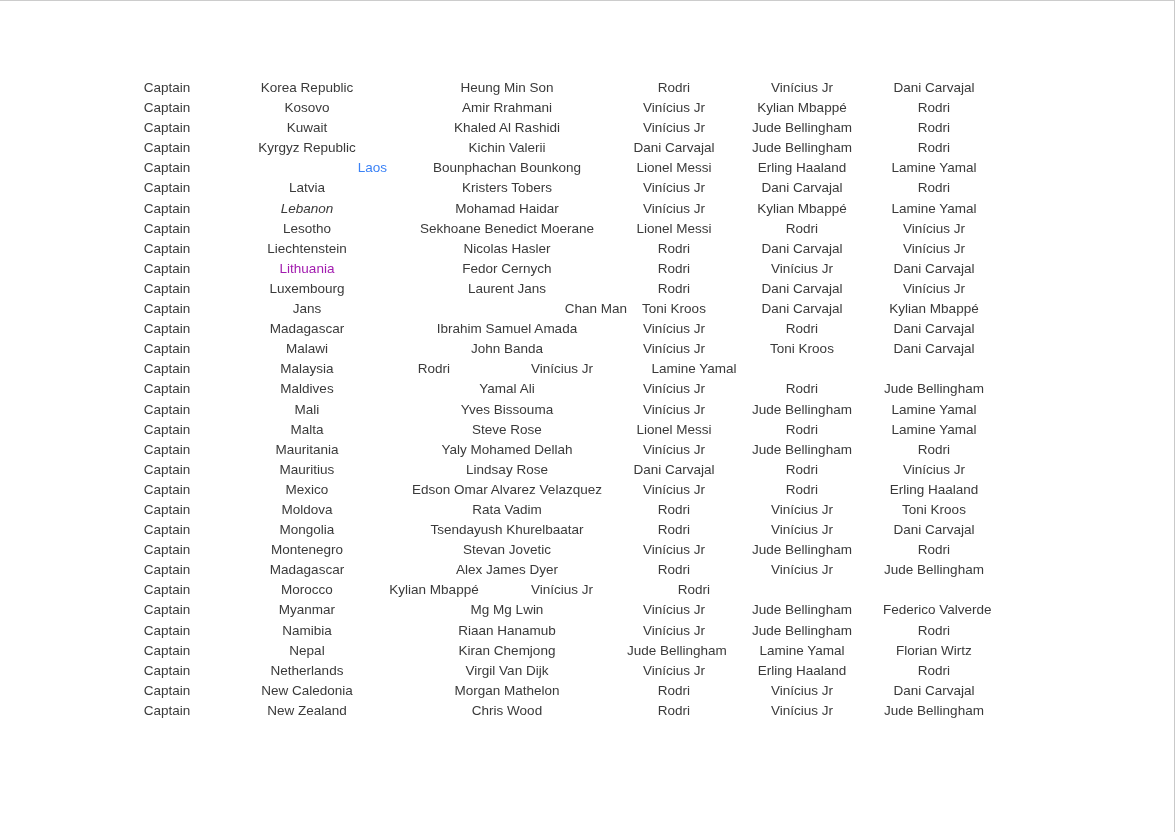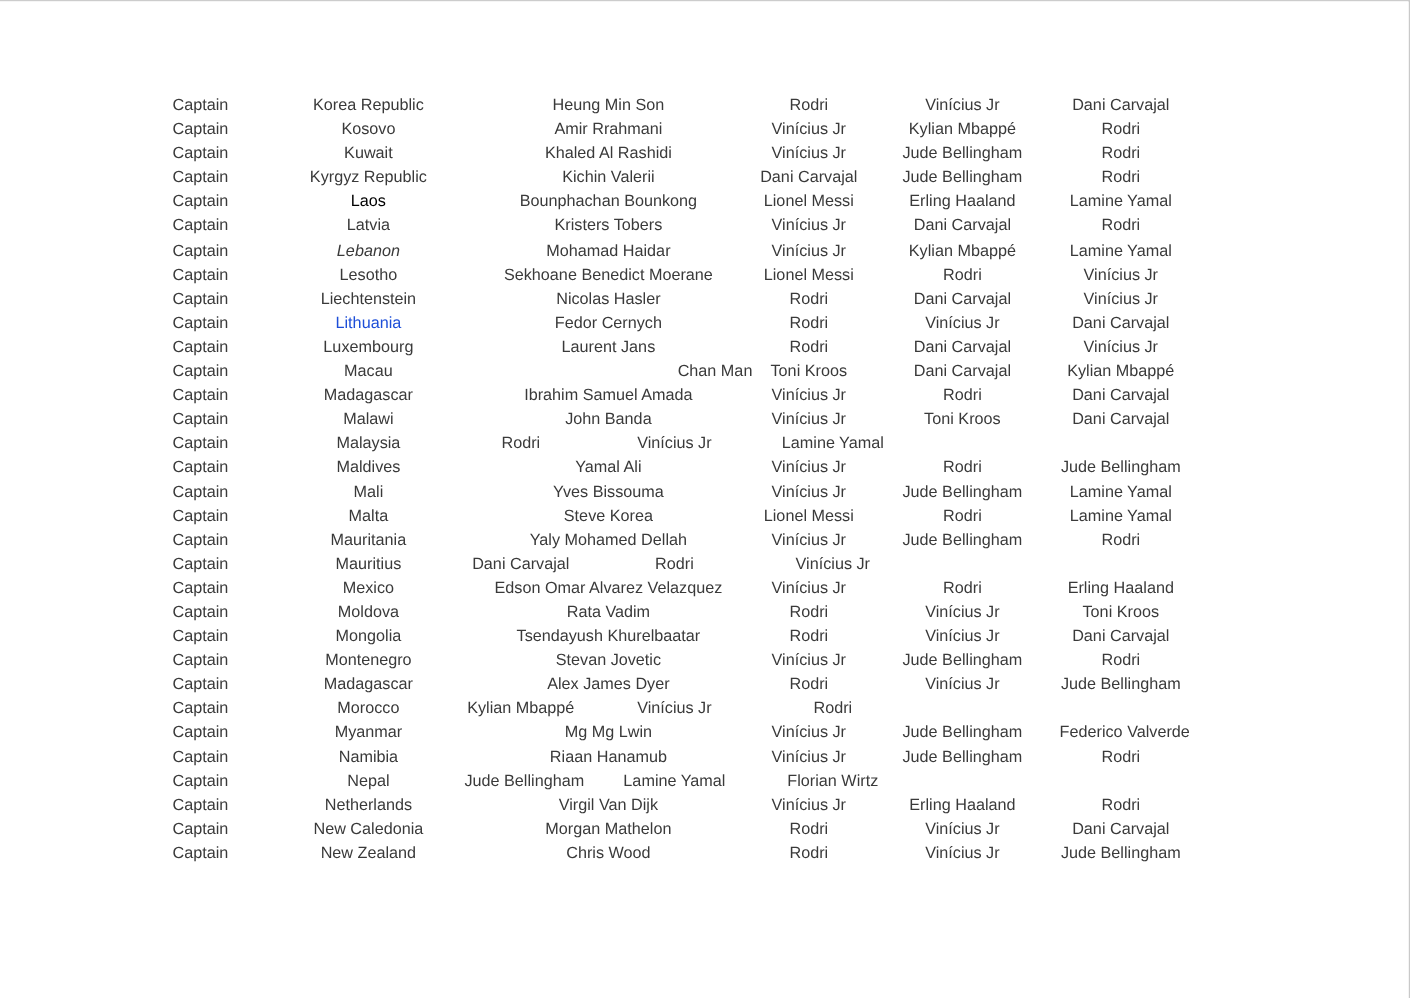--- a/index.html
+++ b/index.html
@@ -75,21 +75,21 @@
       <div class="row">
         <div class="cell c0" style="color: rgb(58, 58, 58);">Captain</div>
         <div class="cell c1" style="color: rgb(58, 58, 58);">Kyrgyz Republic</div>
         <div class="cell c2" style="color: rgb(58, 58, 58);">Kichin Valerii</div>
         <div class="cell c3" style="color: rgb(58, 58, 58);">Dani Carvajal</div>
         <div class="cell c4" style="color: rgb(58, 58, 58);">Jude Bellingham</div>
         <div class="cell c5" style="color: rgb(58, 58, 58);">Rodri</div>
       </div>
       <div class="row">
         <div class="cell c0" style="color: rgb(58, 58, 58);">Captain</div>
-        <div class="cell c1" style="color: #000000;">Laos</div>
+        <div class="cell c1" style="color: #3b82f6; text-align: right;">Laos</div>
         <div class="cell c2" style="color: rgb(58, 58, 58);">Bounphachan Bounkong</div>
         <div class="cell c3" style="color: rgb(58, 58, 58);">Lionel Messi</div>
         <div class="cell c4" style="color: rgb(58, 58, 58);">Erling Haaland</div>
         <div class="cell c5" style="color: rgb(58, 58, 58);">Lamine Yamal</div>
       </div>
       <div class="row">
         <div class="cell c0" style="color: rgb(58, 58, 58);">Captain</div>
         <div class="cell c1" style="color: rgb(58, 58, 58);">Latvia</div>
         <div class="cell c2" style="color: rgb(58, 58, 58);">Kristers Tobers</div>
         <div class="cell c3" style="color: rgb(58, 58, 58);">Vinícius Jr</div>
@@ -115,37 +115,37 @@
       <div class="row">
         <div class="cell c0" style="color: rgb(58, 58, 58);">Captain</div>
         <div class="cell c1" style="color: rgb(58, 58, 58);">Liechtenstein</div>
         <div class="cell c2" style="color: rgb(58, 58, 58);">Nicolas Hasler</div>
         <div class="cell c3" style="color: rgb(58, 58, 58);">Rodri</div>
         <div class="cell c4" style="color: rgb(58, 58, 58);">Dani Carvajal</div>
         <div class="cell c5" style="color: rgb(58, 58, 58);">Vinícius Jr</div>
       </div>
       <div class="row">
         <div class="cell c0" style="color: rgb(58, 58, 58);">Captain</div>
-        <div class="cell c1" style="color: #1d4ed8;">Lithuania</div>
+        <div class="cell c1" style="color: #a21caf;">Lithuania</div>
         <div class="cell c2" style="color: rgb(58, 58, 58);">Fedor Cernych</div>
         <div class="cell c3" style="color: rgb(58, 58, 58);">Rodri</div>
         <div class="cell c4" style="color: rgb(58, 58, 58);">Vinícius Jr</div>
         <div class="cell c5" style="color: rgb(58, 58, 58);">Dani Carvajal</div>
       </div>
       <div class="row">
         <div class="cell c0" style="color: rgb(58, 58, 58);">Captain</div>
         <div class="cell c1" style="color: rgb(58, 58, 58);">Luxembourg</div>
         <div class="cell c2" style="color: rgb(58, 58, 58);">Laurent Jans</div>
         <div class="cell c3" style="color: rgb(58, 58, 58);">Rodri</div>
         <div class="cell c4" style="color: rgb(58, 58, 58);">Dani Carvajal</div>
         <div class="cell c5" style="color: rgb(58, 58, 58);">Vinícius Jr</div>
       </div>
       <div class="row">
         <div class="cell c0" style="color: rgb(58, 58, 58);">Captain</div>
-        <div class="cell c1" style="color: rgb(58, 58, 58);">Macau</div>
+        <div class="cell c1" style="color: rgb(58, 58, 58);">Jans</div>
         <div class="cell c2" style="color: rgb(58, 58, 58); text-align: right;">Chan Man</div>
         <div class="cell c3" style="color: rgb(58, 58, 58);">Toni Kroos</div>
         <div class="cell c4" style="color: rgb(58, 58, 58);">Dani Carvajal</div>
         <div class="cell c5" style="color: rgb(58, 58, 58);">Kylian Mbappé</div>
       </div>
       <div class="row">
         <div class="cell c0" style="color: rgb(58, 58, 58);">Captain</div>
         <div class="cell c1" style="color: rgb(58, 58, 58);">Madagascar</div>
         <div class="cell c2" style="color: rgb(58, 58, 58);">Ibrahim Samuel Amada</div>
         <div class="cell c3" style="color: rgb(58, 58, 58);">Vinícius Jr</div>
@@ -179,36 +179,37 @@
         <div class="cell c0" style="color: rgb(58, 58, 58);">Captain</div>
         <div class="cell c1" style="color: rgb(58, 58, 58);">Mali</div>
         <div class="cell c2" style="color: rgb(58, 58, 58);">Yves Bissouma</div>
         <div class="cell c3" style="color: rgb(58, 58, 58);">Vinícius Jr</div>
         <div class="cell c4" style="color: rgb(58, 58, 58);">Jude Bellingham</div>
         <div class="cell c5" style="color: rgb(58, 58, 58);">Lamine Yamal</div>
       </div>
       <div class="row">
         <div class="cell c0" style="color: rgb(58, 58, 58);">Captain</div>
         <div class="cell c1" style="color: rgb(58, 58, 58);">Malta</div>
-        <div class="cell c2" style="color: rgb(58, 58, 58);">Steve Korea</div>
+        <div class="cell c2" style="color: rgb(58, 58, 58);">Steve Rose</div>
         <div class="cell c3" style="color: rgb(58, 58, 58);">Lionel Messi</div>
         <div class="cell c4" style="color: rgb(58, 58, 58);">Rodri</div>
         <div class="cell c5" style="color: rgb(58, 58, 58);">Lamine Yamal</div>
       </div>
       <div class="row">
         <div class="cell c0" style="color: rgb(58, 58, 58);">Captain</div>
         <div class="cell c1" style="color: rgb(58, 58, 58);">Mauritania</div>
         <div class="cell c2" style="color: rgb(58, 58, 58);">Yaly Mohamed Dellah</div>
         <div class="cell c3" style="color: rgb(58, 58, 58);">Vinícius Jr</div>
         <div class="cell c4" style="color: rgb(58, 58, 58);">Jude Bellingham</div>
         <div class="cell c5" style="color: rgb(58, 58, 58);">Rodri</div>
       </div>
       <div class="row">
         <div class="cell c0" style="color: rgb(58, 58, 58);">Captain</div>
         <div class="cell c1" style="color: rgb(58, 58, 58);">Mauritius</div>
+        <div class="cell c2" style="color: rgb(58, 58, 58);">Lindsay Rose</div>
         <div class="cell c3" style="color: rgb(58, 58, 58);">Dani Carvajal</div>
         <div class="cell c4" style="color: rgb(58, 58, 58);">Rodri</div>
         <div class="cell c5" style="color: rgb(58, 58, 58);">Vinícius Jr</div>
       </div>
       <div class="row">
         <div class="cell c0" style="color: rgb(58, 58, 58);">Captain</div>
         <div class="cell c1" style="color: rgb(58, 58, 58);">Mexico</div>
         <div class="cell c2" style="color: rgb(58, 58, 58);">Edson Omar Alvarez Velazquez</div>
         <div class="cell c3" style="color: rgb(58, 58, 58);">Vinícius Jr</div>
         <div class="cell c4" style="color: rgb(58, 58, 58);">Rodri</div>
@@ -265,20 +266,21 @@
         <div class="cell c0" style="color: rgb(58, 58, 58);">Captain</div>
         <div class="cell c1" style="color: rgb(58, 58, 58);">Namibia</div>
         <div class="cell c2" style="color: rgb(58, 58, 58);">Riaan Hanamub</div>
         <div class="cell c3" style="color: rgb(58, 58, 58);">Vinícius Jr</div>
         <div class="cell c4" style="color: rgb(58, 58, 58);">Jude Bellingham</div>
         <div class="cell c5" style="color: rgb(58, 58, 58);">Rodri</div>
       </div>
       <div class="row">
         <div class="cell c0" style="color: rgb(58, 58, 58);">Captain</div>
         <div class="cell c1" style="color: rgb(58, 58, 58);">Nepal</div>
+        <div class="cell c2" style="color: rgb(58, 58, 58);">Kiran Chemjong</div>
         <div class="cell c3" style="color: rgb(58, 58, 58);">Jude Bellingham</div>
         <div class="cell c4" style="color: rgb(58, 58, 58);">Lamine Yamal</div>
         <div class="cell c5" style="color: rgb(58, 58, 58);">Florian Wirtz</div>
       </div>
       <div class="row">
         <div class="cell c0" style="color: rgb(58, 58, 58);">Captain</div>
         <div class="cell c1" style="color: rgb(58, 58, 58);">Netherlands</div>
         <div class="cell c2" style="color: rgb(58, 58, 58);">Virgil Van Dijk</div>
         <div class="cell c3" style="color: rgb(58, 58, 58);">Vinícius Jr</div>
         <div class="cell c4" style="color: rgb(58, 58, 58);">Erling Haaland</div>

